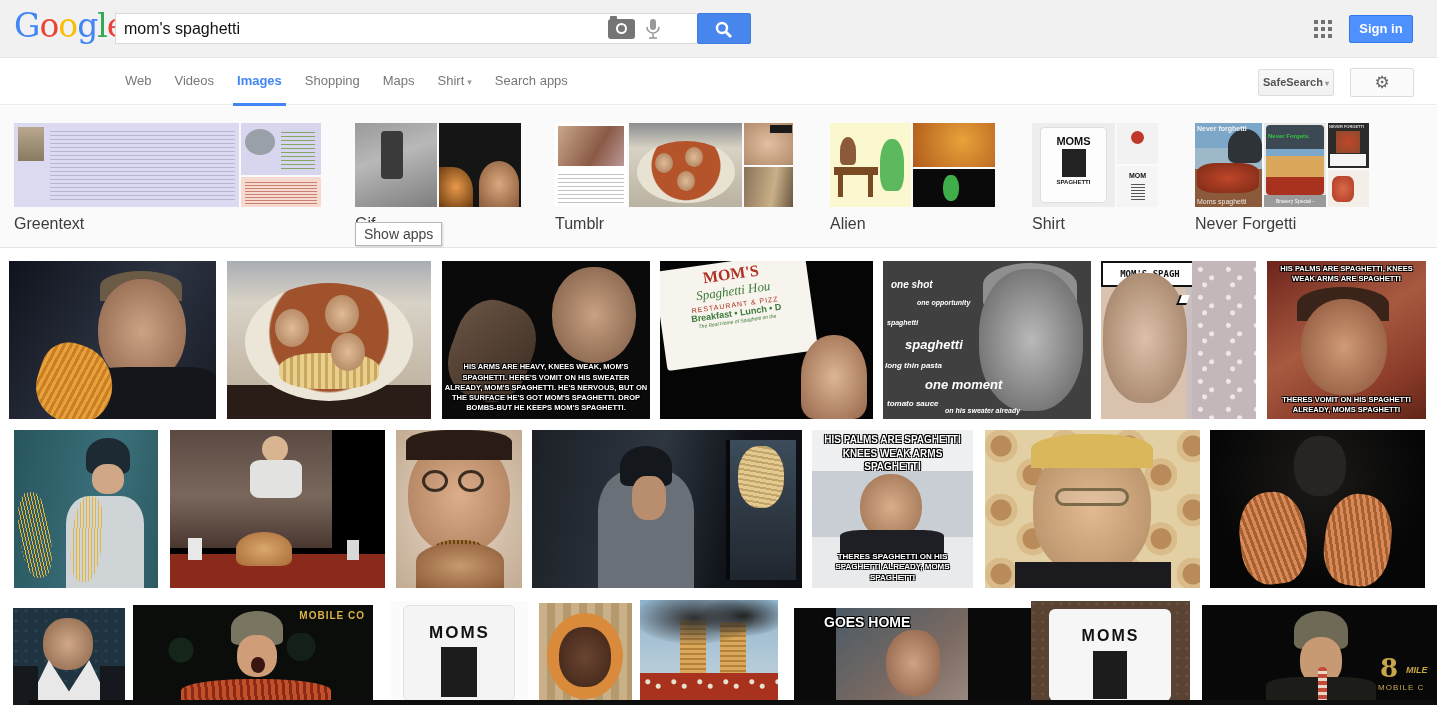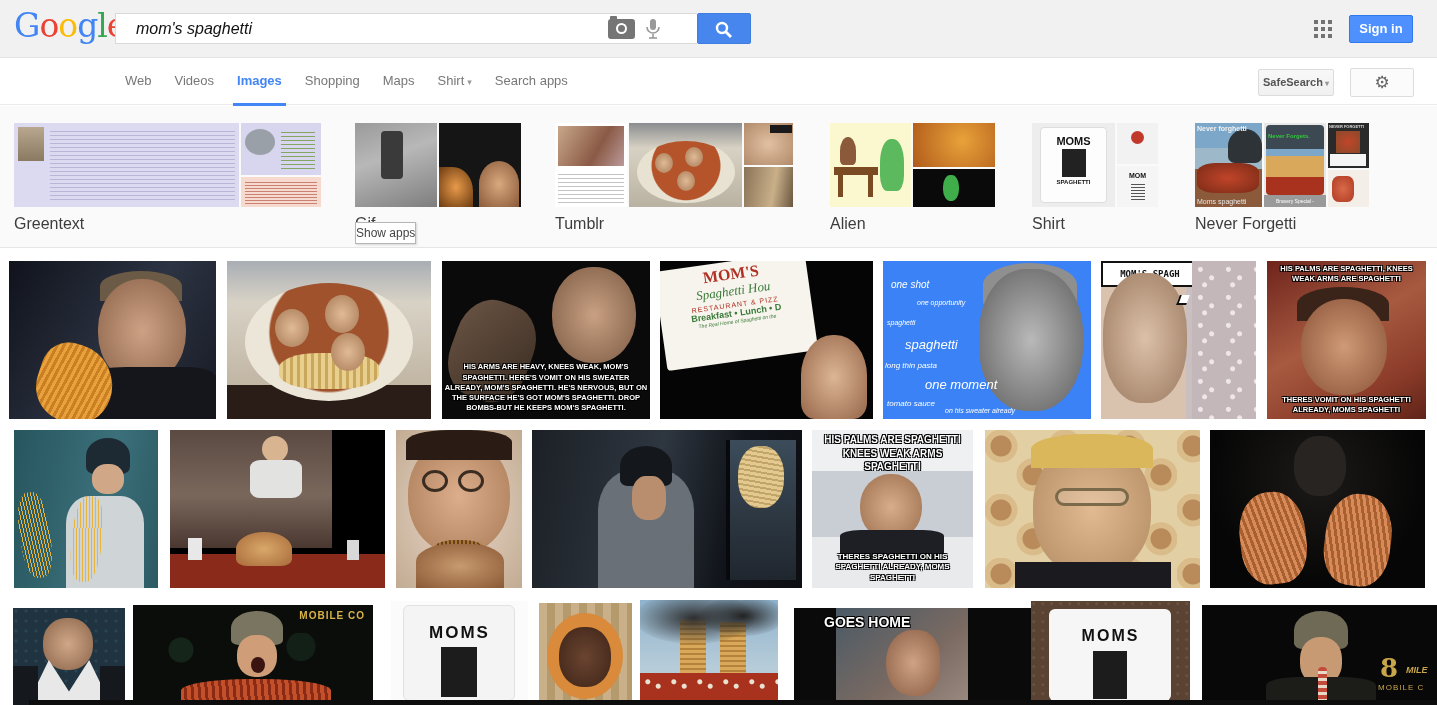--- a/index.html
+++ b/index.html
@@ -5,21 +5,21 @@
   * { margin:0; padding:0; box-sizing:border-box; }
   html,body { background:#fff; }
   body { font-family:"Liberation Sans", sans-serif; }
   #page { position:relative; width:1437px; height:705px; overflow:hidden; background:#fff; }
 
   
   .topbar { position:absolute; left:0; top:0; width:1437px; height:58px; background:#f1f1f1; border-bottom:1px solid #e5e5e5; }
   .logo { position:absolute; left:14px; top:6px; font-family:"DejaVu Serif", serif; font-size:33px; letter-spacing:-1px; cursor:pointer; }
   .logo .l-blue{color:#4285F4}.logo .l-red{color:#EA4335}.logo .l-yellow{color:#FBBC05}.logo .l-green{color:#34A853}
   .searchbox { position:absolute; left:115px; top:13px; width:582px; height:31px; background:#fff; border:1px solid #d9d9d9; border-right:none; }
-  .searchbox input { position:absolute; left:0; top:0; width:470px; height:29px; border:none; outline:none; font-size:16px; color:#111; padding:0 20px; font-family:"Liberation Sans",sans-serif; background:transparent;font-style:italic; }
+  .searchbox input { position:absolute; left:0; top:0; width:470px; height:29px; border:none; outline:none; font-size:16px; color:#111; padding:0 8px; font-family:"Liberation Sans",sans-serif; background:transparent; }
   .cam-btn { position:absolute; right:62px; top:5px; width:27px; height:20px; background:#757575; border-radius:3px; cursor:pointer; }
   .cam-btn .lens { position:absolute; left:8px; top:4px; width:11px; height:11px; border:2px solid #fff; border-radius:50%; }
   .cam-btn .notch { position:absolute; left:2px; top:-3px; width:7px; height:4px; background:#757575; border-radius:1px; }
   .mic-btn { position:absolute; right:34px; top:3px; width:20px; height:25px; cursor:pointer; }
   .search-btn { position:absolute; left:697px; top:13px; width:54px; height:31px; background:#4787ed; border:1px solid #3f7de0; border-radius:2px; cursor:pointer; }
   .search-btn svg { position:absolute; left:17px; top:7px; }
   .apps-btn { position:absolute; left:1314px; top:20px; width:19px; height:19px; display:grid; grid-template-columns:repeat(3,4px); grid-template-rows:repeat(3,4px); gap:3px; cursor:pointer; }
   .apps-btn i { background:#737373; display:block; }
   .signin-btn { position:absolute; left:1349px; top:15px; width:64px; height:28px; background:#4d90fe; border:1px solid #3079ed; border-radius:2px; color:#fff; font-size:13px; font-weight:bold; text-align:center; line-height:26px; cursor:pointer; }
 
@@ -34,21 +34,21 @@
   .safesearch-btn .dd { font-size:8px; color:#999; margin-left:2px; }
   .gear-btn { position:absolute; left:1350px; top:9px; width:64px; height:29px; background:#fbfbfb; border:1px solid #dcdcdc; border-radius:2px; text-align:center; line-height:27px; font-size:17px; color:#666; cursor:pointer; }
 
   
   .cats { position:absolute; left:0; top:106px; width:1437px; height:142px; background:#fafafa; border-bottom:1px solid #e5e5e5; }
   .cat { position:absolute; top:17px; cursor:pointer; }
   .cat .thumbs { display:flex; gap:2px; height:84px; }
   .cat .col { display:flex; flex-direction:column; gap:2px; }
   .cat .label { margin-top:8px; font-size:16px; color:#3c3c3c; }
   .th { position:relative; overflow:hidden; }
-  .tooltip { position:absolute; left:355px; top:116px; background:#fff; border:1px solid #b5b5b5; box-shadow:1px 1px 2px rgba(0,0,0,.15); font-size:12px; color:#444; padding:3px 0; white-space:nowrap; }
+  .tooltip { position:absolute; left:355px; top:116px; background:#fff; border:1px solid #b5b5b5; box-shadow:1px 1px 2px rgba(0,0,0,.15); font-size:14px; color:#444; padding:3px 8px; white-space:nowrap; }
 
   
   .gimg { position:absolute; overflow:hidden; cursor:pointer; background:#000; }
   .art { position:absolute; }
   .cap { position:absolute; color:#fff; font-weight:bold; text-transform:uppercase; text-align:center;
          text-shadow:1px 1px 0 #000,-1px -1px 0 #000,1px -1px 0 #000,-1px 1px 0 #000; line-height:1.35; }
 
   
   .gt-main { width:225px; background:#dcdaf0; }
   .gt-main .photo { left:4px; top:4px; width:26px; height:34px; background:linear-gradient(#b9a78f,#8a7a62); }
@@ -124,21 +124,21 @@
   .r1i3 .face { right:14px; top:6px; width:84px; height:96px; background:radial-gradient(#c9a083,#7a5a42); border-radius:48%; }
   .r1i3 .arm { left:10px; top:40px; width:80px; height:100px; background:linear-gradient(120deg,#6a5444,#3a2c22); border-radius:40%; transform:rotate(20deg); }
   .r1i4 { background:#050505; }
   .r1i4 .sign { left:16px; top:24px; width:152px; height:100px; background:#f6f4ec; border-radius:4px; transform:rotate(-8deg); text-align:center; padding-top:4px; }
   .r1i4 .s1 { font-size:16px; font-weight:bold; color:#b03024; font-family:"Liberation Serif",serif; }
   .r1i4 .s2 { font-size:13px; font-style:italic; color:#3a7a3a; font-family:"Liberation Serif",serif; }
   .r1i4 .s3 { font-size:7px; letter-spacing:1px; color:#b03024; margin-top:2px; }
   .r1i4 .s4 { font-size:9px; color:#3a7a3a; font-weight:bold; }
   .r1i4 .s5 { font-size:5px; font-style:italic; color:#3a7a3a; }
   .r1i4 .face { right:6px; bottom:0; width:66px; height:84px; background:radial-gradient(#dcb694,#96664a); border-radius:48% 48% 20% 20%; }
-  .r1i5 { background:#3b82f6; }
+  .r1i5 { background:#404040;font-weight:bold; }
   .r1i5 .face { right:8px; top:8px; width:104px; height:142px; background:radial-gradient(#b9b9b9,#5e5e5e); border-radius:45%; }
   .r1i5 .beanie { right:14px; top:2px; width:94px; height:44px; background:#8f8f8f; border-radius:50% 50% 10% 10%; }
   .r1i5 .w { position:absolute; color:#fff; font-style:italic; white-space:nowrap; }
   .r1i6 { background:linear-gradient(90deg,#d9c2ae 0 55%,#c9bec0 55%); }
   .r1i6 .face { left:2px; top:12px; width:84px; height:130px; background:radial-gradient(#dcc0a8,#9a7a60); border-radius:45%; }
   .r1i6 .spark { right:0; top:0; width:64px; height:158px; background:radial-gradient(circle at 30% 30%,#efe6e8 2px,transparent 3px),radial-gradient(circle at 70% 60%,#efe6e8 2px,transparent 3px),radial-gradient(circle at 45% 85%,#efe6e8 2px,transparent 3px),#c4b7ba; background-size:28px 28px; }
   .r1i6 .bubble { right:2px; top:8px; width:98px; height:26px; background:#fff; border:2px solid #111; font-size:9px; font-weight:bold; text-align:center; line-height:22px; color:#111; font-family:"DejaVu Sans Mono",monospace; }
   .r1i6 .tail { right:68px; top:34px; width:10px; height:10px; background:#fff; border-left:2px solid #111; border-bottom:2px solid #111; transform:skewX(-20deg); }
   .r1i7 { background:linear-gradient(150deg,#6e241c,#a85a40 45%,#8a3a28 78%,#5e2418); }
   .r1i7 .face { left:34px; top:38px; width:86px; height:96px; background:radial-gradient(#cf9a76,#8a5238); border-radius:48%; }

